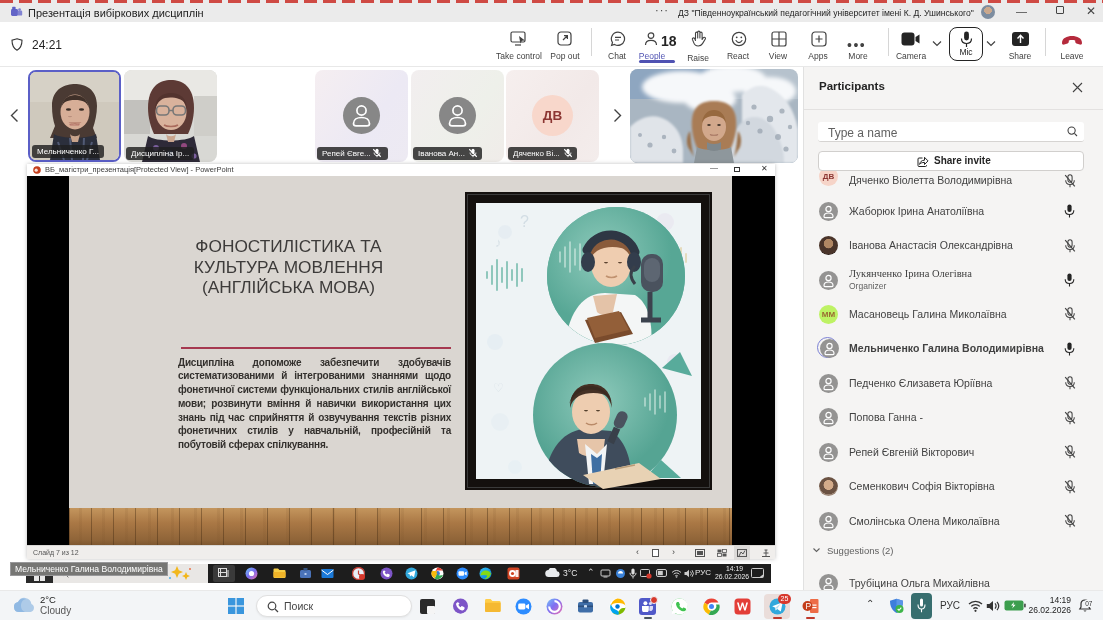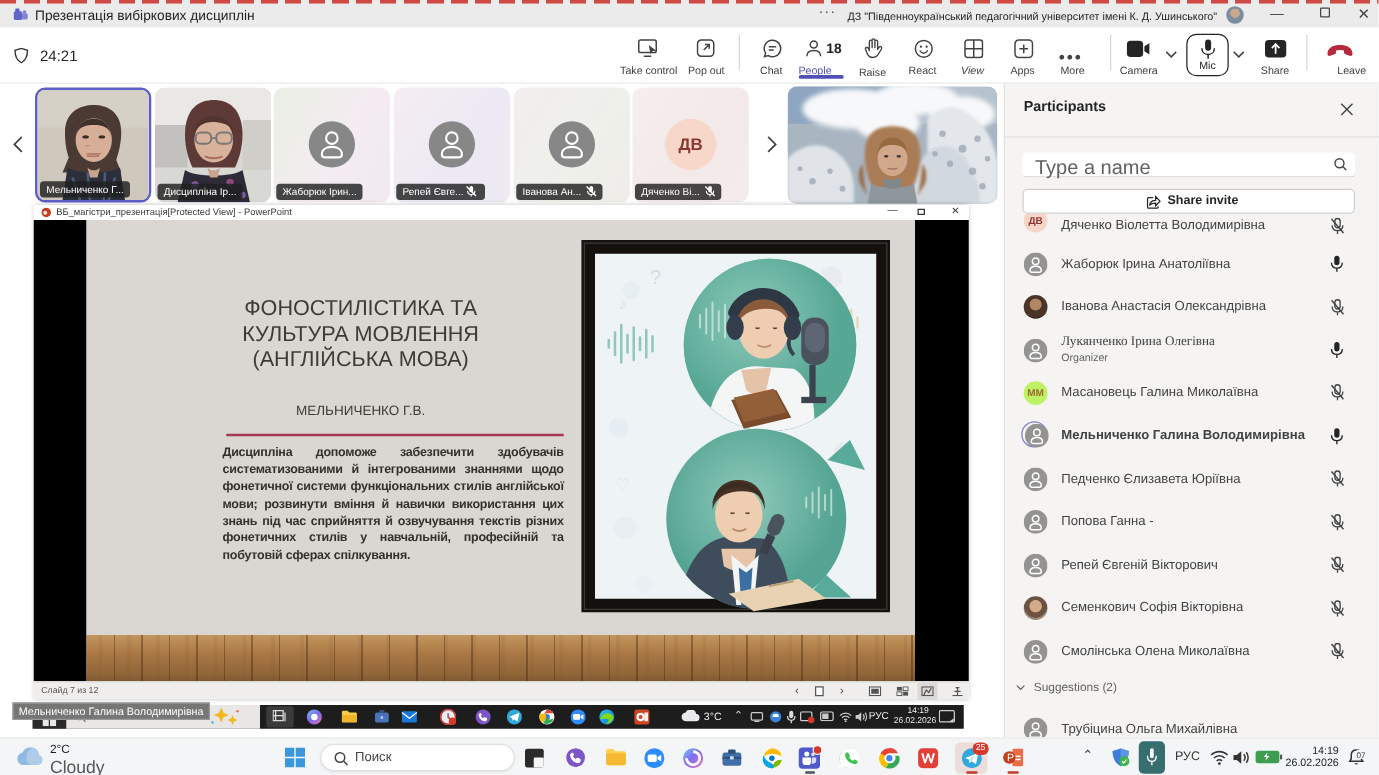--- a/index.html
+++ b/index.html
@@ -55,42 +55,42 @@
   <svg class="abs" style="left:610px;top:9px" width="16" height="16" viewBox="0 0 16 16">
     <path d="M8 1.2 a6.6 6.6 0 1 1 -3.4 12.3 l-3 0.9 0.9-2.9 A6.6 6.6 0 0 1 8 1.2 Z" fill="none" stroke="#424242" stroke-width="1.2"></path>
     <path d="M5 6.4 h6 M5 9 h4" stroke="#424242" stroke-width="1.1"></path>
   </svg>
   <span class="abs lbl" style="left:597px;top:29px;width:40px;">Chat</span>
 
   <svg class="abs" style="left:643px;top:9px" width="16" height="16" viewBox="0 0 16 16">
     <circle cx="8" cy="4.6" r="2.8" fill="none" stroke="#424242" stroke-width="1.2"></circle>
     <path d="M2.5 14 c0-3 2.4-4.6 5.5-4.6 s5.5 1.6 5.5 4.6" fill="none" stroke="#424242" stroke-width="1.2"></path>
   </svg>
-  <span class="abs" style="left:661px;top:11px;font-size:11px;font-weight:bold;color:#242424;">18</span>
+  <span class="abs" style="left:661px;top:11px;font-size:14px;font-weight:bold;color:#242424;">18</span>
   <span class="abs lbl" style="left:632px;top:29px;width:40px;color:#4f52b2;">People</span>
   <div class="abs" style="left:639px;top:38px;width:36px;height:2.5px;background:#4f52b2;border-radius:2px;"></div>
 
   <svg class="abs" style="left:691px;top:8px" width="15" height="17" viewBox="0 0 15 17">
     <path d="M4.5 9 V3.2 a1.1 1.1 0 0 1 2.2 0 V8 M6.7 7.5 V2.2 a1.1 1.1 0 0 1 2.2 0 V8 M8.9 7.8 V3.2 a1.1 1.1 0 0 1 2.2 0 V9.5 M11.1 9.5 l1.2-1.8 a1.2 1.2 0 0 1 2 1.3 l-2.8 4.6 a5 5 0 0 1 -4.3 2.4 c-2.6 0-3.8-1.3-4.6-3.6 L1.4 9.4 a1.2 1.2 0 0 1 2.2-0.9 l0.9 2" fill="none" stroke="#424242" stroke-width="1.1" stroke-linecap="round"></path>
   </svg>
   <span class="abs lbl" style="left:678px;top:31px;width:40px;">Raise</span>
 
   <svg class="abs" style="left:731px;top:9px" width="16" height="16" viewBox="0 0 16 16">
     <circle cx="8" cy="8" r="6.7" fill="none" stroke="#424242" stroke-width="1.2"></circle>
     <circle cx="5.7" cy="6.3" r="0.9" fill="#424242"></circle>
         <circle cx="10.3" cy="6.3" r="0.9" fill="#424242"></circle>
     <path d="M5 9.6 c0.8 1.4 1.8 2 3 2 s2.2-0.6 3-2" fill="none" stroke="#424242" stroke-width="1.1" stroke-linecap="round"></path>
   </svg>
   <span class="abs lbl" style="left:718px;top:29px;width:40px;">React</span>
 
   <svg class="abs" style="left:771px;top:9px" width="16" height="16" viewBox="0 0 16 16">
     <rect x="1" y="1" width="14" height="14" rx="2" fill="none" stroke="#424242" stroke-width="1.2"></rect>
     <path d="M8 1 V15 M1 8 H15" stroke="#424242" stroke-width="1.2"></path>
   </svg>
-  <span class="abs lbl" style="left:758px;top:29px;width:40px;font-style:italic;">View</span>
+  <span class="abs lbl" style="left:758px;top:29px;width:40px;">View</span>
 
   <svg class="abs" style="left:811px;top:9px" width="16" height="16" viewBox="0 0 16 16">
     <rect x="1" y="1" width="14" height="14" rx="3" fill="none" stroke="#424242" stroke-width="1.2"></rect>
     <path d="M8 4.5 V11.5 M4.5 8 H11.5" stroke="#424242" stroke-width="1.2"></path>
   </svg>
   <span class="abs lbl" style="left:798px;top:29px;width:40px;">Apps</span>
 
   <span class="abs" style="left:847px;top:15px;font-size:14px;color:#424242;letter-spacing:1.5px;">•••</span>
   <span class="abs lbl" style="left:838px;top:29px;width:40px;">More</span>
   <div class="abs" style="left:888px;top:6px;width:1px;height:28px;background:#d6d6d6;"></div>
@@ -118,21 +118,21 @@
   <div class="abs" style="left:1012px;top:10px;width:17px;height:14px;background:#242424;border-radius:3px;"></div>
   <svg class="abs" style="left:1016px;top:12px" width="9" height="10" viewBox="0 0 9 10">
     <path d="M4.5 9 V2 M1.5 4.5 L4.5 1.2 7.5 4.5" fill="none" stroke="#fff" stroke-width="1.4"></path>
   </svg>
   <span class="abs lbl" style="left:1000px;top:29px;width:40px;">Share</span>
   <div class="abs" style="left:1045px;top:6px;width:1px;height:28px;background:#d6d6d6;"></div>
 
   <svg class="abs" style="left:1060px;top:13px" width="24" height="10" viewBox="0 0 24 10">
     <path d="M2 8 C2 3 7 1 12 1 s10 2 10 7 c0 1.5-1 2-2.2 1.6 l-3.4-1.2 c-0.8-0.3-1.2-0.9-1.2-1.8 v-1.2 c-2.1-0.6-4.3-0.6-6.4 0 v1.2 c0 0.9-0.4 1.5-1.2 1.8 L4.2 9.6 C3 10 2 9.5 2 8 Z" fill="#b52a3c"></path>
   </svg>
-  <span class="abs lbl" style="left:1051px;top:29px;width:42px;text-align:right;">Leave</span>
+  <span class="abs lbl" style="left:1051px;top:29px;width:42px;">Leave</span>
 </div>
 
 <div class="abs" id="strip" style="left:0;top:67px;width:803px;height:97px;background:#fff;">
   <svg class="abs" style="left:9px;top:41px" width="11" height="15" viewBox="0 0 11 15">
         <path d="M8.5 1.5 L2.5 7.5 L8.5 13.5" fill="none" stroke="#424242" stroke-width="1.4"></path>
       </svg>
   <svg class="abs" style="left:612px;top:41px" width="11" height="15" viewBox="0 0 11 15">
         <path d="M2.5 1.5 L8.5 7.5 L2.5 13.5" fill="none" stroke="#424242" stroke-width="1.4"></path>
       </svg>
 
@@ -171,28 +171,20 @@
       <path d="M18 92 l6-26 c8 6 38 6 46 0 l6 26 z" fill="#2e2a38"></path>
       <circle cx="32" cy="78" r="3" fill="#7b5f9e"></circle>
           <circle cx="46" cy="84" r="3.4" fill="#4e5e8e"></circle>
           <circle cx="60" cy="76" r="3" fill="#91487e"></circle>
           <circle cx="70" cy="86" r="2.6" fill="#7b5f9e"></circle>
       <path d="M42 64 c2 3 8 3 10 0 l-2 8 h-6 z" fill="#caa58e"></path>
     </svg>
     <div class="abs" style="left:2px;bottom:2px;height:13px;background:rgba(32,32,32,.82);border-radius:3px;color:#fff;font-size:8px;line-height:13px;padding:0 5px;">Дисципліна Ір...</div>
   </div>
 
-  <div class="abs" style="left:219px;top:2.5px;width:93px;height:92px;border-radius:8px;overflow:hidden;background:linear-gradient(115deg,#e9efe2 0%,#f4ecf1 55%,#f0e9f0 100%);">
-    <div class="abs" style="left:28px;top:27px;width:37px;height:37px;border-radius:50%;background:#878787;"></div>
-    <svg class="abs" style="left:28px;top:27px" width="37" height="37" viewBox="0 0 37 37">
-      <circle cx="18.5" cy="13.5" r="4.6" fill="none" stroke="#fff" stroke-width="1.7"></circle>
-      <path d="M10.5 26.5 c0-4 3.6-6 8-6 s8 2 8 6 c0 1.6-1.2 2.4-2.6 2.4 h-10.8 c-1.4 0-2.6-0.8-2.6-2.4 z" fill="none" stroke="#fff" stroke-width="1.7"></path>
-    </svg>
-    <div class="abs" style="left:2px;bottom:2px;height:13px;background:rgba(32,32,32,.82);border-radius:3px;color:#fff;font-size:8px;line-height:13px;padding:0 5px;">Жаборюк Ірин...</div>
-  </div>
 
   <div class="abs" style="left:315px;top:2.5px;width:93px;height:92px;border-radius:8px;overflow:hidden;background:linear-gradient(125deg,#f5eef1 0%,#ece9f4 60%,#edeaf2 100%);">
     <div class="abs" style="left:28px;top:27px;width:37px;height:37px;border-radius:50%;background:#878787;"></div>
     <svg class="abs" style="left:28px;top:27px" width="37" height="37" viewBox="0 0 37 37">
       <circle cx="18.5" cy="13.5" r="4.6" fill="none" stroke="#fff" stroke-width="1.7"></circle>
       <path d="M10.5 26.5 c0-4 3.6-6 8-6 s8 2 8 6 c0 1.6-1.2 2.4-2.6 2.4 h-10.8 c-1.4 0-2.6-0.8-2.6-2.4 z" fill="none" stroke="#fff" stroke-width="1.7"></path>
     </svg>
     <div class="abs" style="left:2px;bottom:2px;height:13px;background:rgba(32,32,32,.82);border-radius:3px;color:#fff;font-size:8px;line-height:13px;padding:0 17px 0 5px;">Репей Євге...</div>
     <svg class="abs" style="right:26px;bottom:4px" width="10" height="10" viewBox="0 0 12 12">
           <g stroke="#fff" stroke-width="1.1" fill="none">
@@ -295,21 +287,20 @@
     <span class="abs" style="left:18px;top:1px;font-size:7.5px;color:#3b3b3b;white-space:nowrap;">ВБ_магістри_презентація[Protected View] - PowerPoint</span>
     <span class="abs" style="left:683px;top:-1px;font-size:8px;color:#333;">—</span>
     <span class="abs" style="left:707px;top:2.5px;width:5.5px;height:5.5px;border:1px solid #333;"></span>
     <span class="abs" style="left:734px;top:0px;font-size:8px;color:#333;">✕</span>
   </div>
 
   <div class="abs" style="left:0;top:11.5px;width:748px;height:369.5px;background:#000;">
 
     <div class="abs" style="left:42px;top:0;width:663px;height:369.5px;background:#dad6d1;overflow:hidden;">
       <div class="abs" style="left:77px;top:60.5px;width:285px;font-size:17.3px;line-height:20.5px;color:#3d3b3a;text-align:center;">ФОНОСТИЛІСТИКА ТА<br>КУЛЬТУРА МОВЛЕННЯ<br>(АНГЛІЙСЬКА МОВА)</div>
-      <div class="abs" style="left:77px;top:147px;width:285px;font-size:10.8px;color:#3d3b3a;text-align:center;">МЕЛЬНИЧЕНКО Г.В.</div>
       <div class="abs" style="left:112px;top:171px;width:270px;height:2px;background:#a63950;"></div>
       <div class="abs" style="left:109px;top:180px;width:273px;font-size:10px;letter-spacing:-0.2px;font-weight:bold;line-height:13.8px;color:#33302d;text-align:justify;">Дисципліна допоможе забезпечити здобувачів систематизованими й інтегрованими знаннями щодо фонетичної системи функціональних стилів англійської мови; розвинути вміння й навички використання цих знань під час сприйняття й озвучування текстів різних фонетичних стилів у навчальній, професійній та побутовій сферах спілкування.</div>
 
       <svg class="abs" style="left:396px;top:16.5px" width="247" height="298" viewBox="0 0 247 298">
         <rect x="0" y="0" width="247" height="298" fill="#14100e"></rect>
         <rect x="2.5" y="2.5" width="242" height="293" fill="none" stroke="#3a3a3a" stroke-width="1"></rect>
         <rect x="11" y="11" width="225" height="276" fill="#eef3f5"></rect>
         <g opacity="0.5">
           <circle cx="40" cy="40" r="7" fill="#dfe9f0"></circle>
             <circle cx="200" cy="30" r="9" fill="#e8e2ef"></circle>
@@ -566,21 +557,21 @@
 
 <div class="abs" id="tooltip" style="left:10px;top:562px;height:14px;background:#767674;border:1px solid #98989a;color:#fff;font-size:8.6px;line-height:12.5px;padding:0 4px;white-space:nowrap;z-index:30;">Мельниченко Галина Володимирівна</div>
 
 <div class="abs" id="panel" style="left:803px;top:67px;width:300px;height:523px;background:#f5f4f3;border-left:1px solid #e1e1e1;">
   <span class="abs" style="left:15px;top:13px;font-size:11.5px;font-weight:bold;color:#242424;">Participants</span>
   <svg class="abs" style="left:268px;top:15px" width="11" height="11" viewBox="0 0 11 11">
       <path d="M1 1 L10 10 M10 1 L1 10" stroke="#424242" stroke-width="1.1"></path>
     </svg>
   <div class="abs" style="left:0;top:42px;width:300px;height:1px;background:#e3e1e0;"></div>
   <div class="abs" style="left:14px;top:55px;width:266px;height:20px;background:#fff;border-radius:3px;border-bottom:1px solid #d6d4d2;">
-    <span class="abs" style="left:10px;top:3.5px;font-size:16px;color:#616161;">Type a name</span>
+    <span class="abs" style="left:10px;top:3.5px;font-size:12px;color:#616161;">Type a name</span>
     <svg class="abs" style="left:249px;top:4px" width="11" height="11" viewBox="0 0 11 11">
         <circle cx="4.6" cy="4.6" r="3.6" fill="none" stroke="#424242" stroke-width="1.1"></circle>
         <path d="M7.4 7.4 L10 10" stroke="#424242" stroke-width="1.1"></path>
       </svg>
   </div>
   <div class="abs" style="left:14px;top:84px;width:266px;height:19.5px;background:#fff;border:1px solid #d1cfcd;border-radius:4px;">
     <svg class="abs" style="left:98px;top:3.5px" width="12" height="12" viewBox="0 0 12 12">
         <g fill="none" stroke="#242424" stroke-width="1">
           <path d="M7.5 4.2 C4.5 4.2 3 6 2.6 8.4 c1-1.4 2.4-2 4.9-2 v2.1 L11 4.9 7.5 1.3 z"></path>
           <path d="M5.5 2 H2 a1 1 0 0 0 -1 1 v6.5 a1 1 0 0 0 1 1 h6.5 a1 1 0 0 0 1-1 V9"></path>
@@ -721,21 +712,21 @@
   <span class="abs" style="left:45px;top:405.5px;font-size:10.5px;color:#424242;white-space:nowrap;">Трубіцина Ольга Михайлівна</span>
   </div>
 </div>
 
 <div class="abs" id="taskbar" style="left:0;top:590px;width:1103px;height:30px;background:#f3f5f7;border-top:1px solid #e9e9e9;z-index:40;">
   <svg class="abs" style="left:12px;top:6px" width="24" height="16" viewBox="0 0 24 16">
       <path d="M7 15 a5 5 0 0 1 -1-9.9 a7 7 0 0 1 13.4 1.9 a4.2 4.2 0 0 1 -0.9 8 z" fill="#aecbe8"></path>
       <path d="M7 15 a5 5 0 0 1 -1-9.9 a7 7 0 0 1 8-3.1 c-4 1-5 4-5 7 c0 3 1.5 5 4 6 z" fill="#90b9e3"></path>
     </svg>
   <span class="abs" style="left:40px;top:3px;font-size:9.5px;color:#222;">2°C</span>
-  <span class="abs" style="left:40px;top:14px;font-size:14px;color:#555;">Cloudy</span>
+  <span class="abs" style="left:40px;top:14px;font-size:10px;color:#555;">Cloudy</span>
   <svg class="abs" style="left:228px;top:7px" width="16" height="16" viewBox="0 0 16 16">
       <g fill="#3a96dd">
         <rect x="0" y="0" width="7.4" height="7.4"></rect>
         <rect x="8.6" y="0" width="7.4" height="7.4"></rect>
         <rect x="0" y="8.6" width="7.4" height="7.4"></rect>
         <rect x="8.6" y="8.6" width="7.4" height="7.4"></rect>
       </g>
     </svg>
   <div class="abs" style="left:256px;top:3.5px;width:156px;height:22px;background:#fff;border:1px solid #e0e0e0;border-radius:11.5px;box-shadow:0 1px 2px rgba(0,0,0,.06);">
     <svg class="abs" style="left:10px;top:5px" width="12" height="12" viewBox="0 0 12 12">

